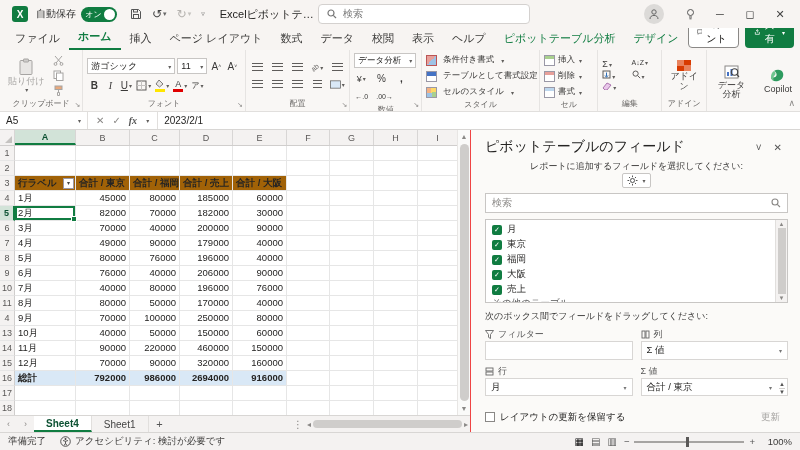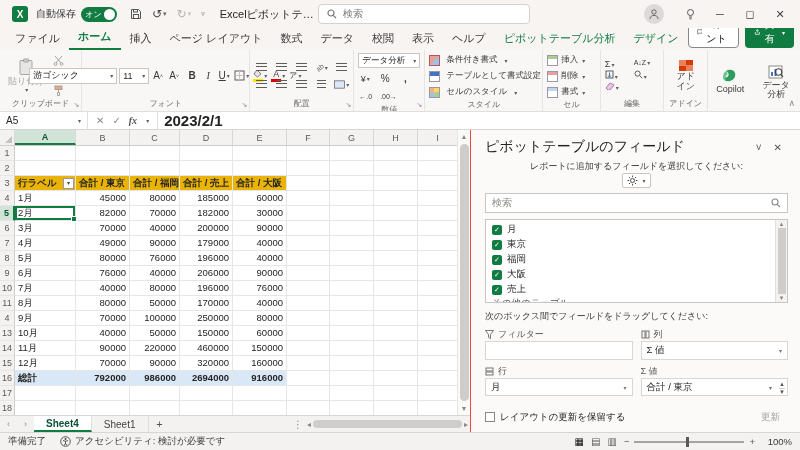--- a/index.html
+++ b/index.html
@@ -65,42 +65,42 @@
   .mini-ic.fmt { box-shadow:inset 0 3px 0 #bdd7ee; }
   .mini-ic.grid4 { border:none; background:conic-gradient(#d83b01 0 25%,#e8825d 0 50%,#d83b01 0 75%,#e8825d 0); }
   .editgrid { display:grid; grid-template-columns:auto auto; gap:1px 6px; align-content:center; font-size:9px; color:#3b3a39; }
   .collapse-chev { position:absolute; right:5px; bottom:3px; color:#8a8886; font-size:9px; }
 
   
   .fbar { height:18px; flex:0 0 18px; background:#fff; border-bottom:1px solid #d8d6d4; display:flex; align-items:stretch; }
   .namebox { width:88px; display:flex; align-items:center; justify-content:space-between; padding:0 6px; border-right:1px solid #e1dfdd; font-size:10px; }
   .fx-btns { display:flex; align-items:center; gap:8px; padding:0 8px; border-right:1px solid #e1dfdd; color:#8a8886; font-size:10px; }
   .fx-btns .fx { font-family:"Liberation Serif",serif; font-style:italic; color:#555; font-weight:bold; }
-  .finput { flex:1; display:flex; align-items:center; padding:0 6px; font-size:15px; color:#252423;font-weight:bold; }
+  .finput { flex:1; display:flex; align-items:center; padding:0 6px; font-size:10px; color:#252423; }
 
   
   .main { flex:1; display:flex; overflow:hidden; }
   .left { width:470px; flex:0 0 470px; display:flex; flex-direction:column; }
   .gridwrap { flex:1; display:flex; overflow:hidden; background:#fff; }
   .gridtable { width:457px; flex:0 0 457px; display:flex; flex-direction:column; }
   .colheaders { height:16px; flex:0 0 16px; display:flex; background:#f4f2f1; border-bottom:1px solid #d0cecd; }
   .chcell { border-right:1px solid #d8d6d5; font-size:9px; color:#5a5857; display:flex; align-items:center; justify-content:center; }
   .chcell.corner { position:relative; background:#f4f2f1; }
   .chcell.corner::after { content:""; position:absolute; right:2px; bottom:2px; border-left:7px solid transparent; border-bottom:7px solid #c5c3c1; }
   .chcell.hl { background:#d2e3d8; color:#0c5132; border-bottom:2px solid #107C41; font-weight:bold; }
   .gridbody { flex:1; overflow:hidden; }
   .grow { display:flex; height:15px; }
   .cell { border-right:1px solid #e6e6e6; border-bottom:1px solid #e6e6e6; font-size:9.5px; padding:0 3px; line-height:14px; white-space:nowrap; overflow:hidden; background:#fff; }
   .cell.cR { background:#f4f2f1; border-right:1px solid #d0cecd; color:#5a5857; font-size:9px; text-align:center; padding:0; }
   .cell.cR.hl { background:#d2e3d8; color:#0c5132; border-right:2px solid #107C41; font-weight:bold; }
   .cR{width:15px;flex:0 0 15px;} .cA{width:61px;flex:0 0 61px;} .cB{width:54px;flex:0 0 54px;} .cC{width:50px;flex:0 0 50px;}
   .cD{width:53px;flex:0 0 53px;} .cE{width:54px;flex:0 0 54px;} .cF{width:43px;flex:0 0 43px;} .cG{width:44px;flex:0 0 44px;}
   .cH{width:44px;flex:0 0 44px;} .cI{width:39px;flex:0 0 39px; border-right:none;}
   .cell.num { text-align:right; }
-  .cell.pvh { background:#eab308; font-weight:bold; }
+  .cell.pvh { background:#a16207; font-weight:bold; }
   .cell.pvt { background:#d9e8f6; font-weight:bold; }
   .cell.sel { position:relative; box-shadow:inset 0 0 0 2px #107C41; overflow:visible; z-index:2; }
   .cell.sel::after { content:""; position:absolute; right:-2px; bottom:-2px; width:4px; height:4px; background:#107C41; border:1px solid #fff; }
   .cell.pvlabel { display:flex; align-items:center; justify-content:space-between; padding-right:1px; }
   .filterbtn { width:11px; height:11px; background:#fff; border:1px solid #9a98a6; font-size:6px; color:#444; display:inline-flex; align-items:center; justify-content:center; flex:0 0 11px; }
   .vscroll { width:13px; flex:0 0 13px; background:#fafaf9; border-left:1px solid #e8e6e4; display:flex; flex-direction:column; align-items:center; }
   .varrow { font-size:7px; color:#8a8886; height:13px; display:flex; align-items:center; }
   .vthumb { width:9px; flex:1; background:#cfcdcb; border-radius:5px; margin:1px 0; }
 
   
@@ -278,21 +278,21 @@
                 <path d="M5.5 4.5v3M4.5 7.5h2v3h-2z" fill="none" stroke="#a6a4a2"></path>
               </svg>
           </span>
         </div>
       </div>
       <div class="rg-label">クリップボード</div>
       <span class="dlg">↘</span>
     </div>
 
     <div class="rgroup" style="width:168px;">
-      <div style="display:flex;flex-direction:row;gap:4px;justify-content:center;flex:1;">
+      <div style="display:flex;flex-direction:column;gap:4px;justify-content:center;flex:1;">
         <div class="frow">
           <span class="fontsel">
               <span>游ゴシック</span>
               <span class="caret">▾</span>
             </span>
           <span class="sizesel">
               <span>11</span>
               <span class="caret">▾</span>
             </span>
           <span class="fbtn">A<sup style="font-size:5px;">˄</sup></span>
@@ -477,34 +477,34 @@
           <span>アドイン</span>
         </div>
       </div>
       <div class="rg-label">アドイン</div>
     </div>
 
     <div class="rgroup" style="width:96px;border-right:none;">
       <div class="rg-body" style="justify-content:center;gap:8px;">
         <div class="bigbtn">
           <svg width="16" height="15" viewBox="0 0 16 15">
-              <path d="M4 2c3-2 8-1.5 9 2s-1 7-5 8-7-1-7-4c2 1 5 .5 5.5-1.5S6 3 4 2z" fill="#2e9b5f"></path>
-              <path d="M4 2c-2 1-3 3.5-3 5.5 0 2 1 3.5 3 4.5-1-2-1-4 .5-5.5S6 3.5 4 2z" fill="#6fc690"></path>
-            </svg>
-          <span>Copilot</span>
-        </div>
-        <div class="bigbtn">
-          <svg width="16" height="15" viewBox="0 0 16 15">
               <rect x="1" y="1" width="13" height="12" fill="#fff" stroke="#8a8886"></rect>
               <rect x="3" y="7" width="2" height="4" fill="#4472c4"></rect>
               <rect x="6.5" y="4" width="2" height="7" fill="#4472c4"></rect>
               <circle cx="10.5" cy="7" r="3.2" fill="none" stroke="#444" stroke-width="1.1"></circle>
               <line x1="12.8" y1="9.4" x2="15" y2="11.8" stroke="#444" stroke-width="1.2"></line>
             </svg>
           <span>データ分析</span>
+        </div>
+        <div class="bigbtn">
+          <svg width="16" height="15" viewBox="0 0 16 15">
+              <path d="M4 2c3-2 8-1.5 9 2s-1 7-5 8-7-1-7-4c2 1 5 .5 5.5-1.5S6 3 4 2z" fill="#2e9b5f"></path>
+              <path d="M4 2c-2 1-3 3.5-3 5.5 0 2 1 3.5 3 4.5-1-2-1-4 .5-5.5S6 3.5 4 2z" fill="#6fc690"></path>
+            </svg>
+          <span>Copilot</span>
         </div>
       </div>
     </div>
 
     <span class="collapse-chev">∧</span>
   </div>
 
   <div class="fbar">
     <div class="namebox">
       <span>A5</span>

